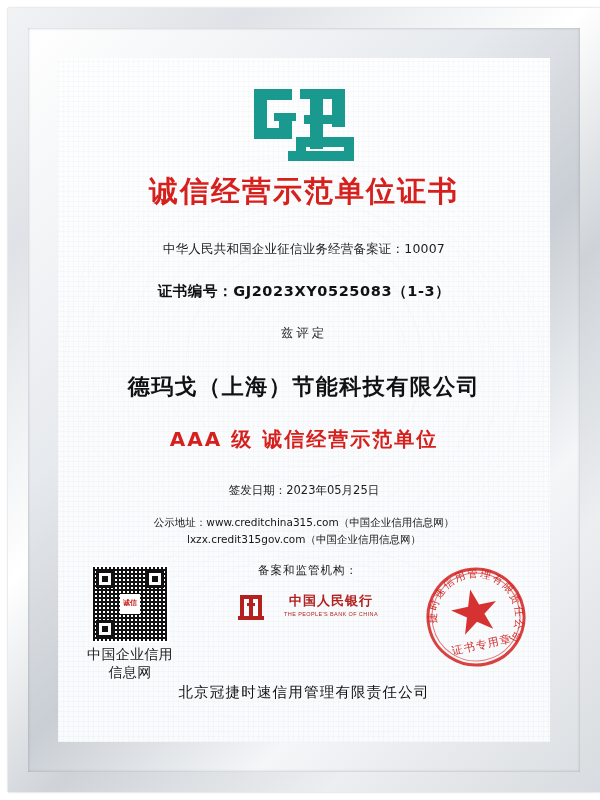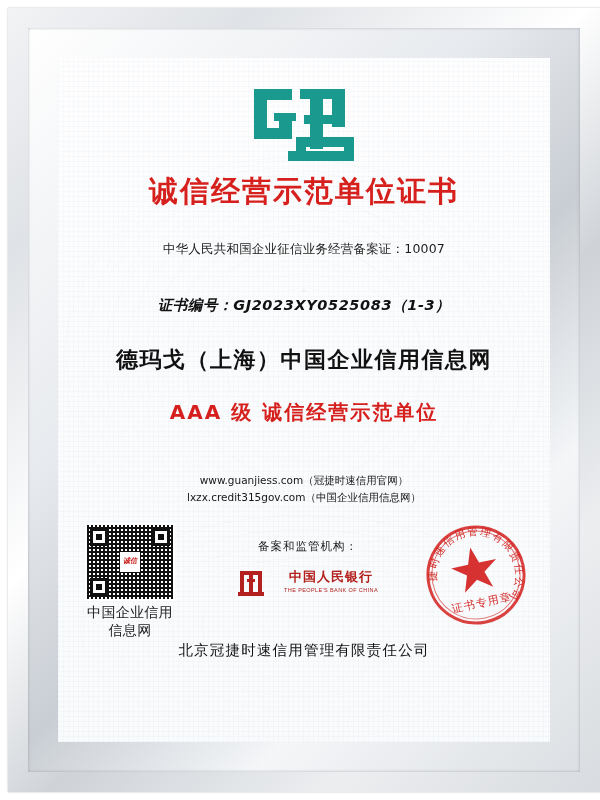--- a/index.html
+++ b/index.html
@@ -108,27 +108,26 @@
     text-shadow: 0 1px 0 rgba(255,255,255,0.6);
   }
   .sub-title {
     margin-top: 29px;
     font-family: "DejaVu Sans", sans-serif;
     font-size: 12.5px;
     color: #1c1c1c;
     letter-spacing: 0.2px;
   }
   .cert-no {
-    margin-top: 38px;
+    margin-top: 24px;
     font-family: "DejaVu Sans", sans-serif;
     font-size: 14.5px;
     font-weight: bold;
     color: #111111;
     letter-spacing: 0.6px;
-    font-style: italic;
   }
   .award-line {
     margin-top: 24px;
     font-family: "DejaVu Sans", sans-serif;
     font-size: 12.5px;
     color: #2a2a2a;
     letter-spacing: 3px;
   }
   .company {
     margin-top: 30px;
@@ -175,31 +174,30 @@
   }
   .qr-block {
     position: absolute;
     left: 24px;
     top: 6px;
     width: 96px;
     text-align: center;
   }
   .qr-code {
     position: relative;
-    width: 86px;
+    width: 74px;
     height: 74px;
     margin: 0 auto;
     background-color: #ffffff;
     background-image:
       repeating-linear-gradient(90deg, #111 0, #111 2px, transparent 2px, transparent 4px),
       repeating-linear-gradient(0deg, #111 0, #111 2px, transparent 2px, transparent 4px);
     background-size: 4px 4px, 4px 4px;
     box-shadow: 0 0 0 2px #ffffff;
     overflow: hidden;
-    font-style: italic;
   }
   .qr-finder {
     position: absolute;
     width: 18px;
     height: 18px;
     background: #ffffff;
     box-shadow: inset 0 0 0 3px #111, inset 0 0 0 6px #fff, inset 0 0 0 9px #111;
   }
   .qr-finder.tl { left: 3px; top: 3px; }
   .qr-finder.tr { right: 3px; top: 3px; }
@@ -235,21 +233,20 @@
     left: 150px;
     top: 2px;
     width: 200px;
     text-align: center;
   }
   .regulator-label {
     font-family: "DejaVu Sans", sans-serif;
     font-size: 11.5px;
     color: #1b1b1b;
     letter-spacing: 1px;
-    margin-top: 18px;
   }
   .pboc {
     margin-top: 14px;
     display: flex;
     align-items: center;
     justify-content: center;
     gap: 20px;
   }
   .pboc-text-zh {
     font-family: "DejaVu Sans", sans-serif;
@@ -353,29 +350,33 @@
             <rect x="96" y="52" width="10" height="24"></rect>
             <rect x="40" y="66" width="66" height="10"></rect>
           </g>
         </svg>
       </div>
 
       <div class="main-title">诚信经营示范单位证书</div>
       <div class="sub-title">中华人民共和国企业征信业务经营备案证：10007</div>
 
       <div class="cert-no">证书编号：GJ2023XY0525083（1-3）</div>
-
-      <div class="company">德玛戈（上海）中国企业信用信息网</div>
+      <div class="award-line">兹评定</div>
+
+      <div class="company">德玛戈（上海）节能科技有限公司</div>
       <div class="grade">AAA 级 诚信经营示范单位</div>
 
       <div class="dates">
+        <span>签发日期：2023年05月25日</span>
       </div>
 
       <div class="urls">
-        <div>www.guanjiess.com（冠捷时速信用官网）</div>
+        <div>
+          <span>公示地址：</span><span>www.creditchina315.com（中国企业信用信息网）</span>
+        </div>
         <div>lxzx.credit315gov.com（中国企业信用信息网）</div>
       </div>
 
       <div class="bottom-row">
 
         <div class="qr-block">
           <div class="qr-code">
             <div class="qr-finder tl"></div>
             <div class="qr-finder tr"></div>
             <div class="qr-finder bl"></div>

